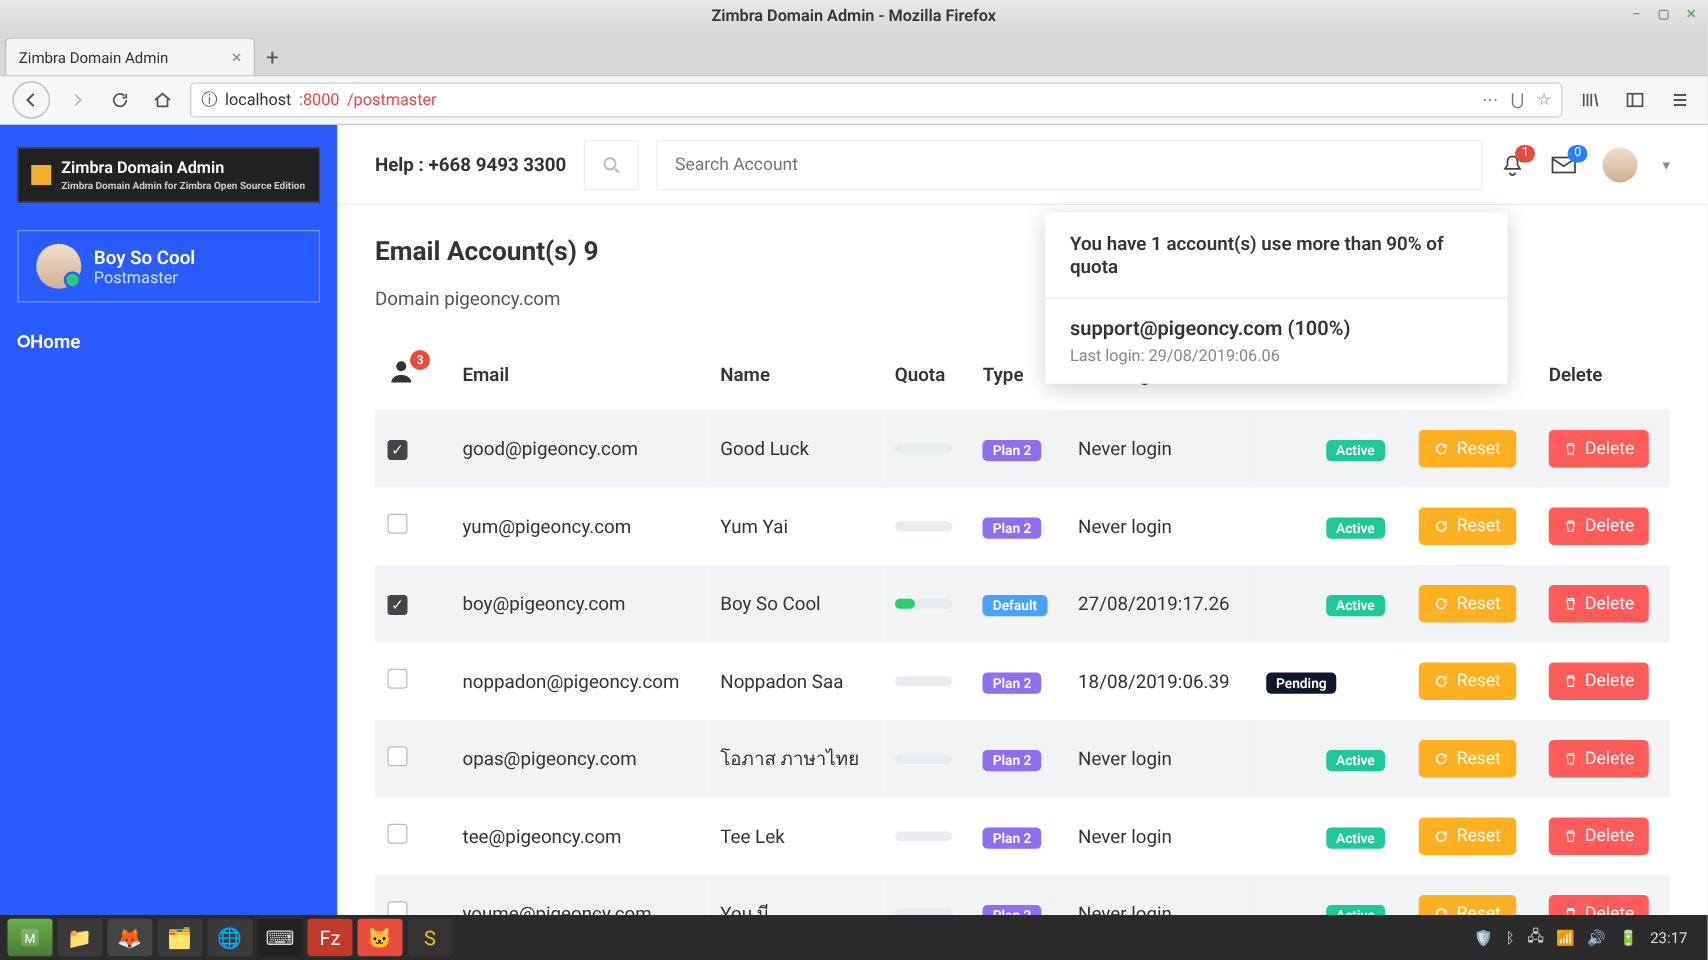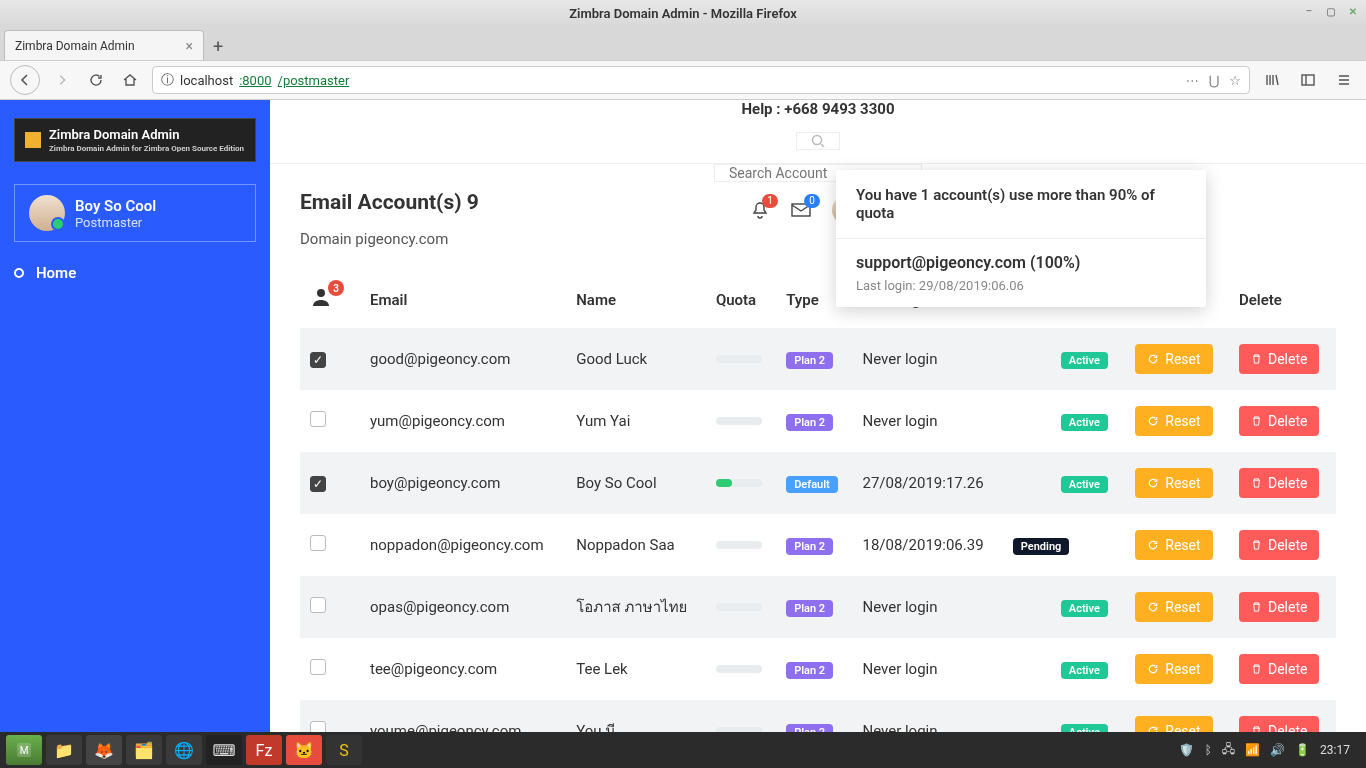--- a/index.html
+++ b/index.html
@@ -12,40 +12,40 @@
 .tabbar { height: 34px; background: #d8d8d8; display:flex; align-items:flex-end; padding-left:4px; }
 .tab { height:30px; width:200px; background:#f5f5f5; border:1px solid #bbb; border-bottom:none; border-radius:4px 4px 0 0; display:flex; align-items:center; padding:0 10px; font-size:12px; color:#333; gap:8px; position:relative;}
 .tab .x { margin-left:auto; color:#888; font-size:14px; cursor:pointer;}
 .newtab { width:28px;height:28px;display:flex;align-items:center;justify-content:center;color:#555;font-size:18px;cursor:pointer;}
 
 .navbar { height:40px; background:#f7f7f7; border-top:1px solid #ccc; border-bottom:1px solid #ccc; display:flex; align-items:center; padding:0 10px; gap:10px;}
 .navbtn { width:24px;height:24px;display:flex;align-items:center;justify-content:center;color:#666;cursor:pointer;}
 .navbtn.circ { border:1px solid #bbb; border-radius:50%; width:30px;height:30px;}
 .urlbar { flex:1; height:28px; border:1px solid #ccc; border-radius:4px; background:#fff; display:flex; align-items:center; padding:0 8px; font-size:13px; color:#555; gap:6px;}
 .urlbar .host { color:#333;}
-.urlbar .path { color:#15803d;text-decoration:underline;}
+.urlbar .path { color:#ef4444;}
 .urlbar .right { margin-left:auto; display:flex; gap:10px; color:#777;}
 .rtools { display:flex; gap:12px; color:#666; }
 
 .app { position:absolute; top:100px; left:0; right:0; bottom:36px; display:flex; background:#fff;}
 .sidebar { width:270px; background:#2a5bff; color:#fff; padding:18px 14px; }
 .logo { background:#222; padding:8px 10px; font-size:13px; font-weight:600; display:flex; align-items:center; gap:8px; border:1px solid #444;}
 .logo .sq { width:16px;height:16px;background:#f0b030;}
 .logo .sub { font-size:8px; font-weight:700; color:#ccc; display:block; margin-top:2px;}
 .profilecard { margin-top:22px; border:1px solid rgba(255,255,255,.35); padding:10px 14px; display:flex; align-items:center; gap:10px;}
 .avcir { width:36px;height:36px;border-radius:50%; background:linear-gradient(#f0e0d0,#d0b090); position:relative;}
 .avcir::after{content:"";position:absolute;bottom:0;right:0;width:10px;height:10px;background:#2ecc71;border-radius:50%;border:2px solid #2a5bff;}
 .pname { font-weight:600; font-size:15px;}
 .prole { font-size:13px; color:rgba(255,255,255,.8);}
 .menuhead { margin-top:28px; font-size:15px; color:rgba(255,255,255,.85);}
-.menuitem { margin-top:22px; display:flex; align-items:center; gap:12px; font-size:15px; font-weight:600;text-align:center;}
+.menuitem { margin-top:22px; display:flex; align-items:center; font-size:15px; font-weight:600;text-align:center;}
 .menuitem .dot { width:10px;height:10px;border:2px solid #fff;border-radius:50%;}
 
 .main { flex:1; background:#fff; position:relative;}
-.topbar { height:64px; display:flex; align-items:center; padding:0 30px; border-bottom:1px solid #eee; gap:14px;flex-direction:column;}
+.topbar { height:64px; display:flex; align-items:center; padding:0 30px; border-bottom:1px solid #eee; gap:14px;}
 .help { font-weight:700; color:#333; font-size:15px;}
 .searchicon { width:44px;height:40px;border:1px solid #eee;display:flex;align-items:center;justify-content:center;color:#bbb;}
 .searchbox { flex:1; height:40px; border:1px solid #eee; padding:0 14px; font-size:14px; color:#888; outline:none;}
 .tb-right { display:flex; align-items:center; gap:20px; }
 .bell,.mail { position:relative; color:#555; cursor:pointer;}
 .badge { position:absolute; top:-6px; right:-8px; background:#e74c3c; color:#fff; font-size:10px; border-radius:8px; padding:0 5px; line-height:14px;}
 .badge.blue { background:#2a7fff;}
 .avsm { width:28px;height:28px;border-radius:50%;background:linear-gradient(#f0e0d0,#d0b090);}
 .chev { color:#888; font-size:12px;}
 

